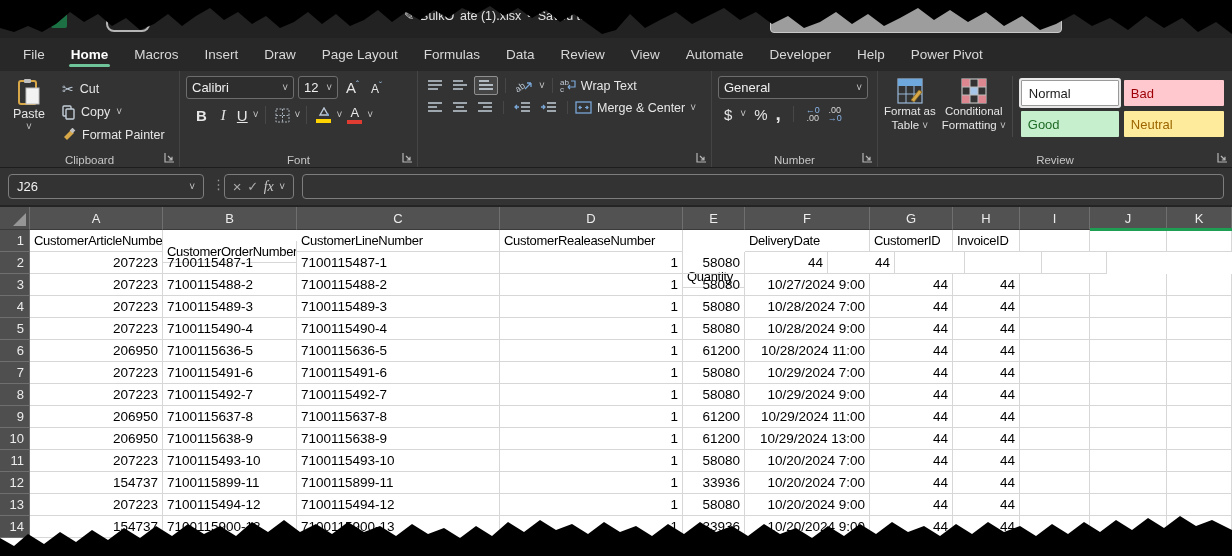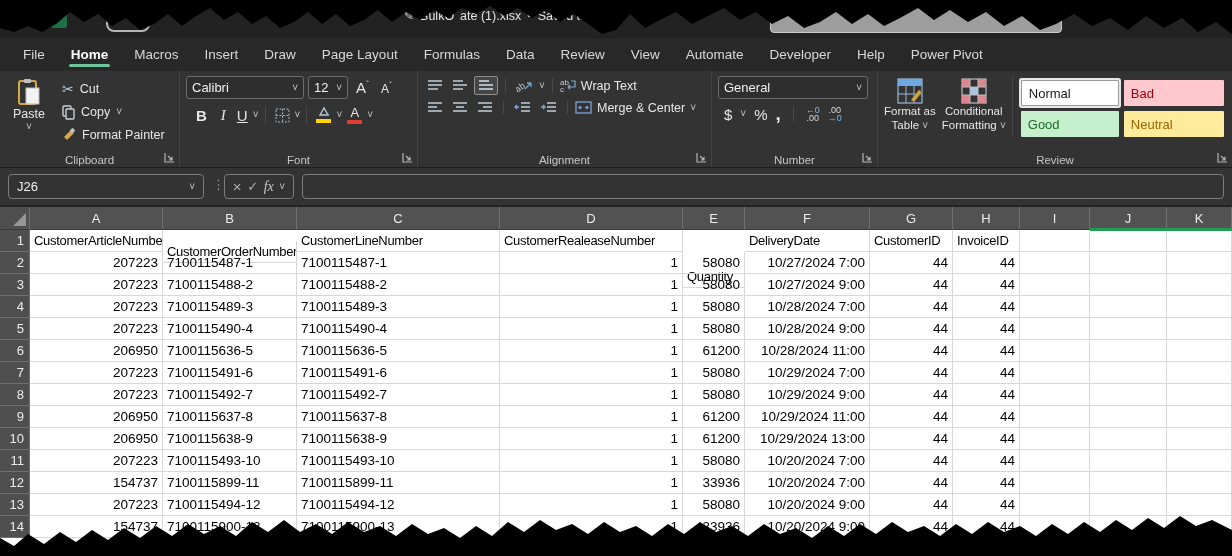--- a/index.html
+++ b/index.html
@@ -170,21 +170,21 @@
     </div>
     <span class="group-label">Clipboard</span>
     <svg class="launcher" viewBox="0 0 11 11">
       <path d="M1,1 V10 H10" fill="none" stroke="#b5b5b5" stroke-width="1.2"></path>
         <path d="M4,4 L8,8 M8,4.8 V8 H4.8" fill="none" stroke="#b5b5b5" stroke-width="1.2"></path>
     </svg>
   </div>
 
   <div class="group g-font">
     <div class="fontrow1">
-      <div class="combo" style="width:118px;">
+      <div class="combo" style="width:108px;">
         <span>Calibri</span>
         <span class="chev">˅</span>
       </div>
       <div class="combo" style="width:40px;">
         <span>12</span>
         <span class="chev">˅</span>
       </div>
       <span class="grow"><span>A</span><sup>ˆ</sup></span>
       <span class="grow" style="font-size:12px;"><span>A</span><sup>ˇ</sup></span>
     </div>
@@ -290,21 +290,20 @@
       <span class="vdiv"></span>
       <div class="lblbtn">
         <svg width="17" height="13" viewBox="0 0 17 13">
           <rect x="1" y="1" width="15" height="11" fill="none" stroke="#7ba7d7" stroke-width="1.3"></rect>
           <path d="M4,6.5 h3 M5.5,5 L4,6.5 L5.5,8 M13,6.5 h-3 M11.5,5 L13,6.5 L11.5,8" stroke="#7ba7d7" stroke-width="1.2" fill="none"></path>
         </svg>
         <span>Merge &amp; Center</span>
         <span class="chev">˅</span>
       </div>
     </div>
-    <span class="group-label">Alignment</span>
     <svg class="launcher" viewBox="0 0 11 11">
       <path d="M1,1 V10 H10" fill="none" stroke="#b5b5b5" stroke-width="1.2"></path>
         <path d="M4,4 L8,8 M8,4.8 V8 H4.8" fill="none" stroke="#b5b5b5" stroke-width="1.2"></path>
     </svg>
   </div>
 
   <div class="group g-num">
     <div class="combo" style="width:150px;">
       <span>General</span>
       <span class="chev">˅</span>
@@ -417,21 +416,20 @@
         <div class="cell al-l row1" style="width: 77px;"></div>
         <div class="cell al-l row1" style="width: 65px;"></div>
       </div>
       <div class="grid-row">
         <div class="rownum">2</div>
         <div class="cell al-r" style="width: 133px;">207223</div>
         <div class="cell al-l" style="width: 134px;">7100115487-1</div>
         <div class="cell al-l" style="width: 203px;">7100115487-1</div>
         <div class="cell al-r" style="width: 183px;">1</div>
         <div class="cell al-r" style="width: 62px;">58080</div>
-        <div class="cell al-r" style="width: 125px;">10/27/2024 7:00</div>
         <div class="cell al-r" style="width: 83px;">44</div>
         <div class="cell al-r" style="width: 67px;">44</div>
         <div class="cell al-r" style="width: 70px;"></div>
         <div class="cell al-r" style="width: 77px;"></div>
         <div class="cell al-r" style="width: 65px;"></div>
       </div>
       <div class="grid-row">
         <div class="rownum">3</div>
         <div class="cell al-r" style="width: 133px;">207223</div>
         <div class="cell al-l" style="width: 134px;">7100115488-2</div>

